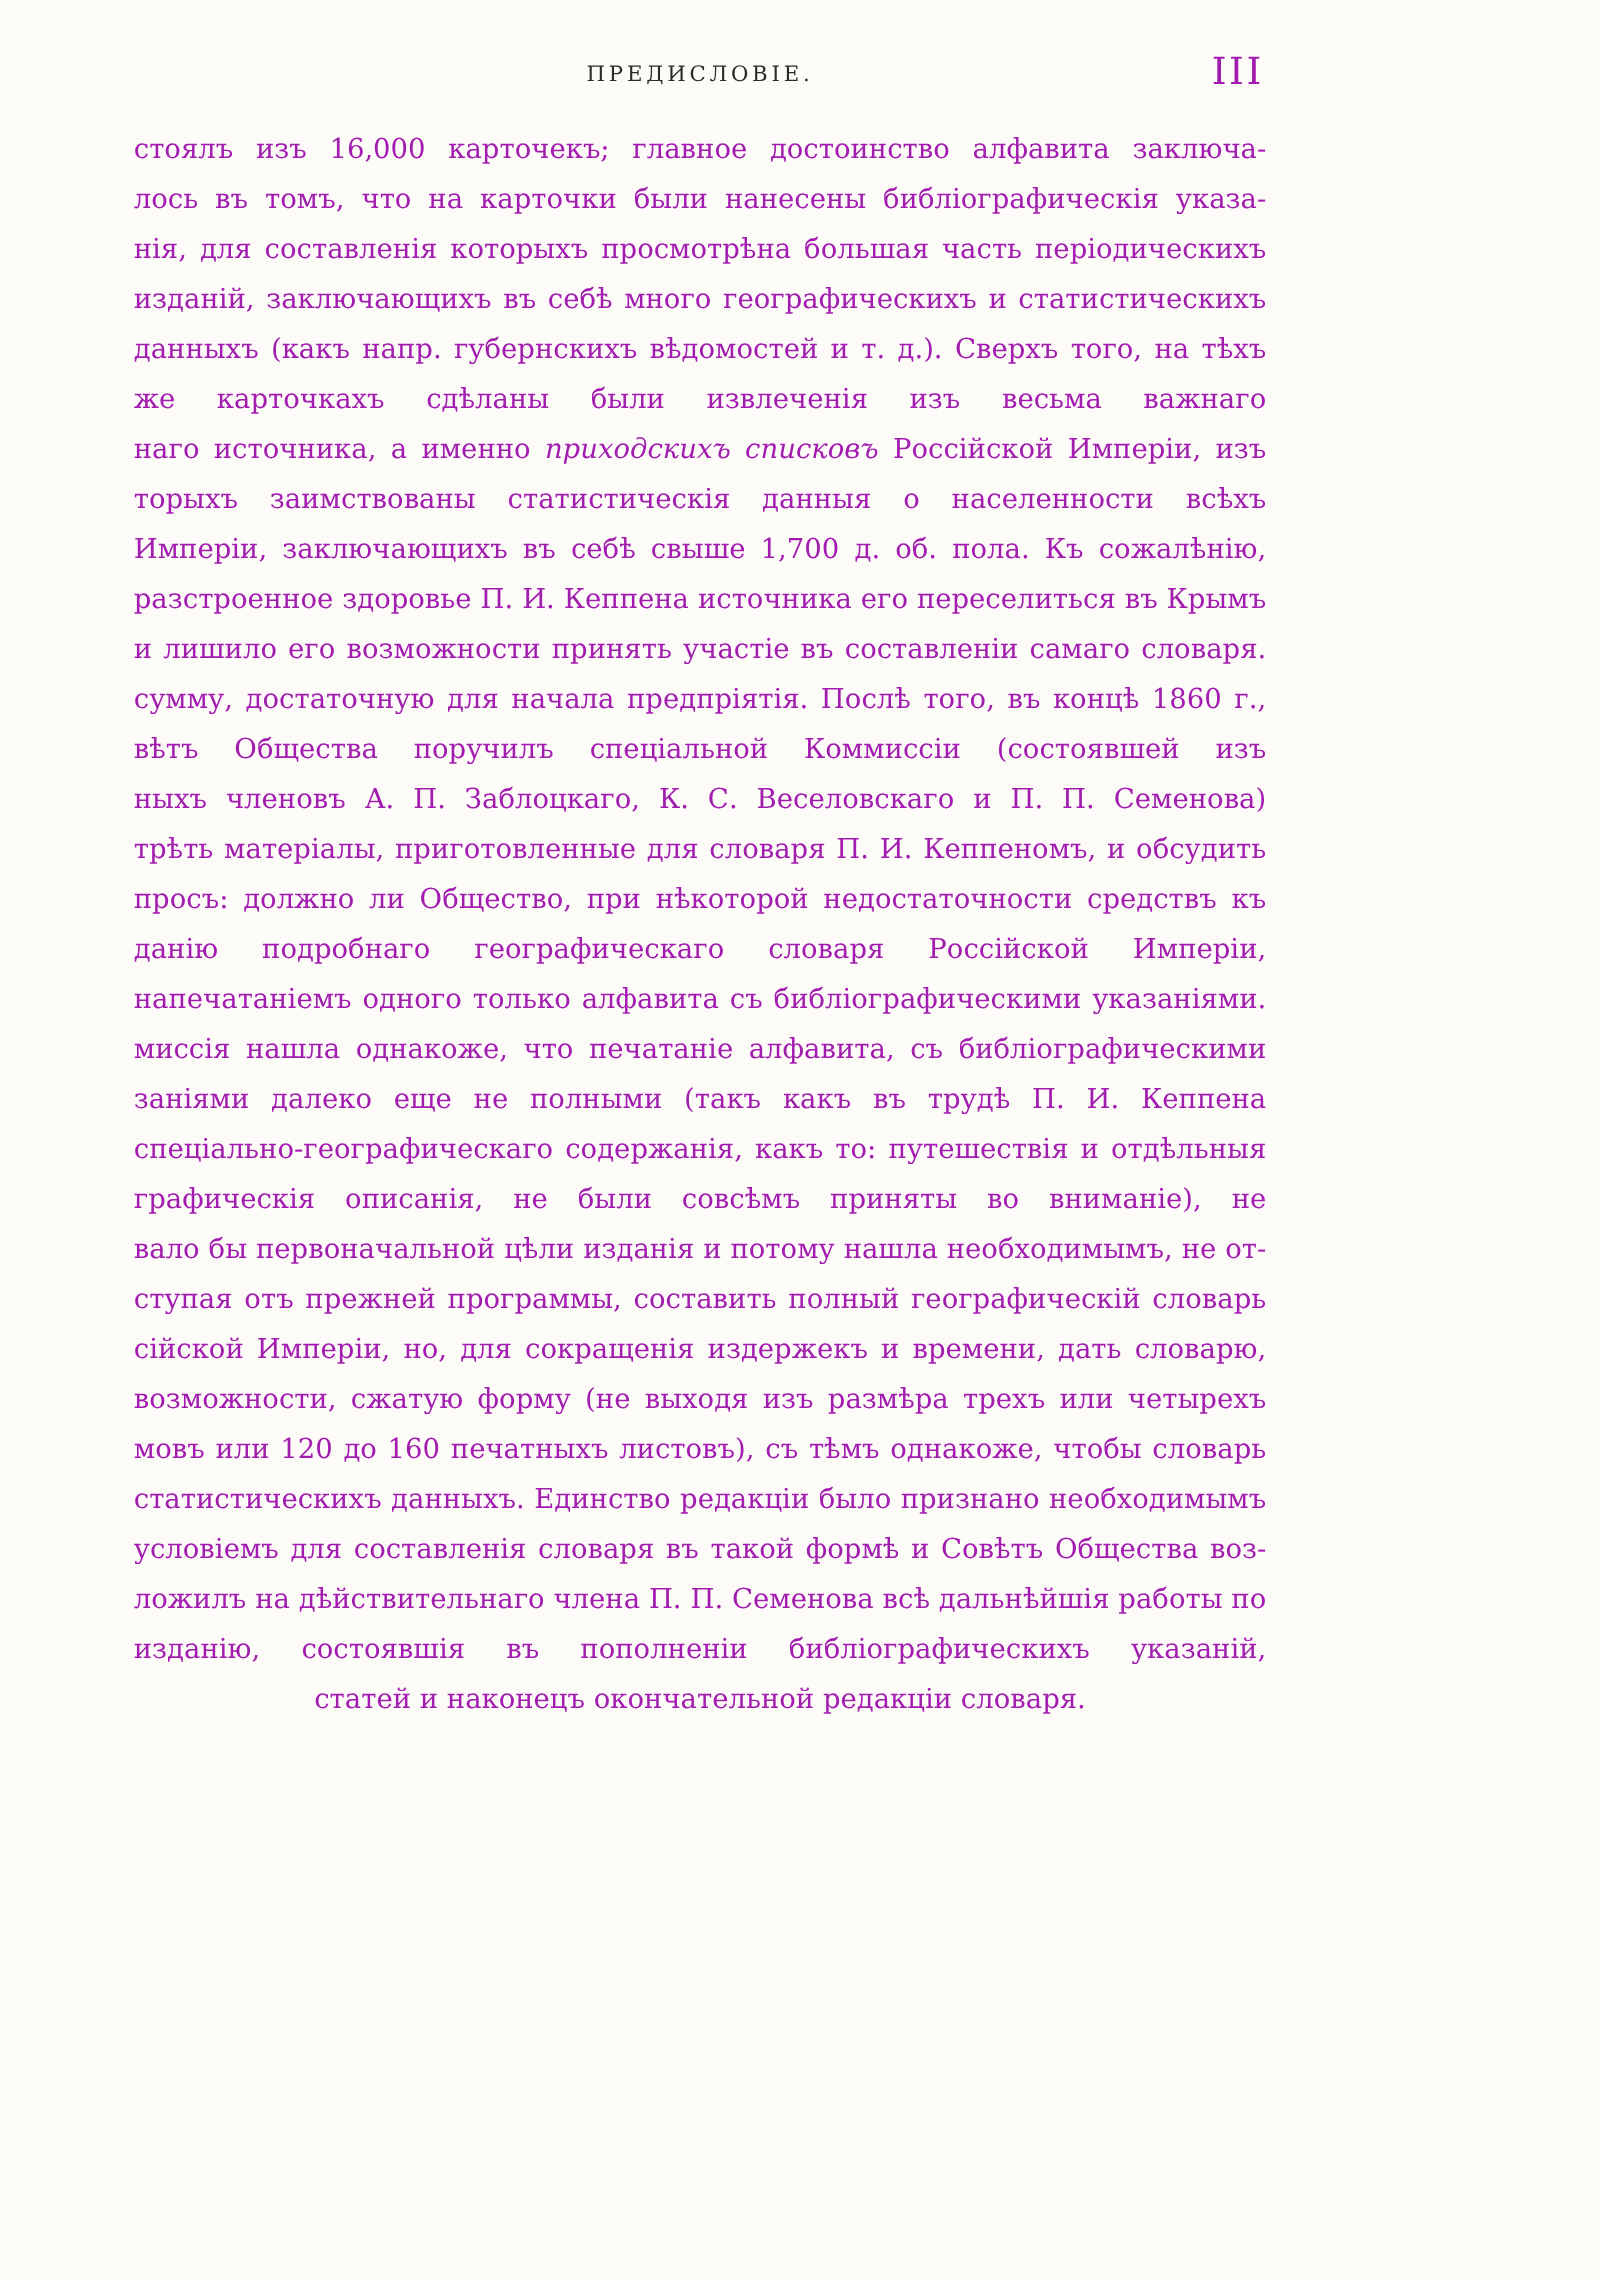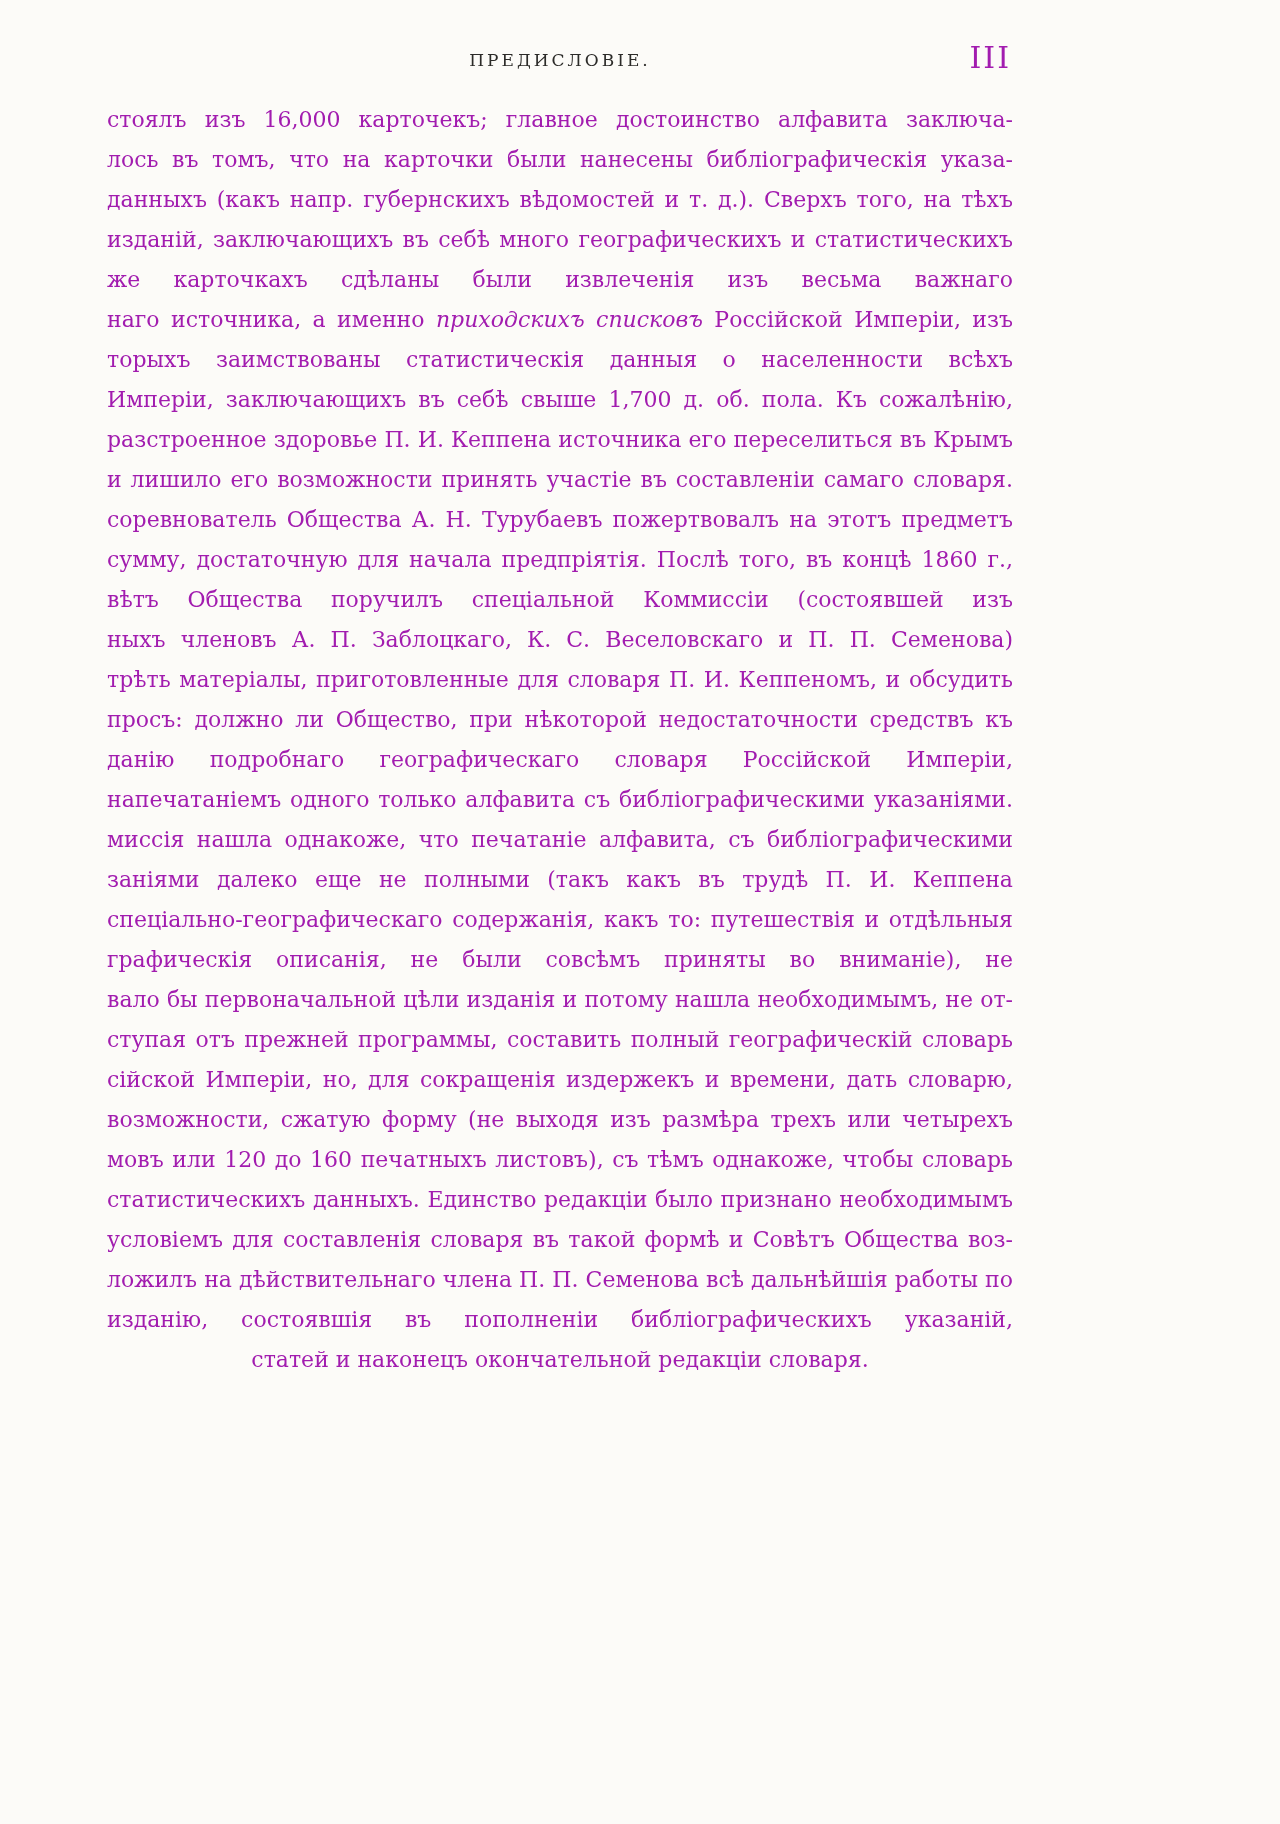--- a/index.html
+++ b/index.html
@@ -79,29 +79,29 @@
 
 <div class="page">
   <div class="textblock">
     <div class="header">
       <div class="header-title">ПРЕДИСЛОВІЕ.</div>
       <div class="page-number">III</div>
     </div>
     <div class="body-text">
         <div class="line"><span>стоялъ изъ 16,000 карточекъ; главное достоинство алфавита заключа-</span></div>
         <div class="line"><span>лось въ томъ, что на карточки были нанесены библіографическія указа-</span></div>
+        <div class="line"><span>нія, для составленія которыхъ просмотрѣна большая часть періодическихъ</span></div>
+        <div class="line"><span>изданій, заключающихъ въ себѣ много географическихъ и статистическихъ</span></div>
         <div class="line"><span>данныхъ (какъ напр. губернскихъ вѣдомостей и т. д.). Сверхъ того, на тѣхъ</span></div>
-        <div class="line"><span>изданій, заключающихъ въ себѣ много географическихъ и статистическихъ</span></div>
         <div class="line"><span>же карточкахъ сдѣланы были извлеченія изъ весьма важнаго необнародован-</span></div>
         <div class="line"><span>наго источника, а именно </span><span class="it">приходскихъ списковъ</span><span> Россійской Имперіи, изъ ко-</span></div>
         <div class="line"><span>торыхъ заимствованы статистическія данныя о населенности всѣхъ поселковъ</span></div>
         <div class="line"><span>Имперіи, заключающихъ въ себѣ свыше 1,700 д. об. пола.  Къ сожалѣнію,</span></div>
         <div class="line"><span>разстроенное здоровье П. И. Кеппена источника его переселиться въ Крымъ</span></div>
         <div class="line"><span>и лишило его возможности принять участіе въ составленіи самаго словаря.</span></div>
-        <div class="line"><span>соревнователь Общества А. Н. Турубаевъ пожертвовалъ на этотъ предметъ</span></div>
         <div class="line"><span>сумму, достаточную для начала предпріятія.  Послѣ того, въ концѣ 1860 г., Со-</span></div>
         <div class="line"><span>вѣтъ Общества поручилъ спеціальной Коммиссіи (состоявшей изъ дѣйствитель-</span></div>
         <div class="line"><span>ныхъ членовъ А. П. Заблоцкаго, К. С. Веселовскаго и П. П. Семенова) разсмо-</span></div>
         <div class="line"><span>трѣть матеріалы, приготовленные для словаря П. И. Кеппеномъ, и обсудить во-</span></div>
         <div class="line"><span>просъ: должно ли Общество, при нѣкоторой недостаточности средствъ къ из-</span></div>
         <div class="line"><span>данію подробнаго географическаго словаря Россійской Имперіи, ограничиться</span></div>
         <div class="line"><span>напечатаніемъ одного только алфавита съ библіографическими указаніями. Ком-</span></div>
         <div class="line"><span>миссія нашла однакоже, что печатаніе алфавита, съ библіографическими ука-</span></div>
         <div class="line"><span>заніями далеко еще не полными (такъ какъ въ трудѣ П. И. Кеппена сочиненія</span></div>
         <div class="line"><span>спеціально-географическаго содержанія, какъ то: путешествія и отдѣльныя гео-</span></div>

